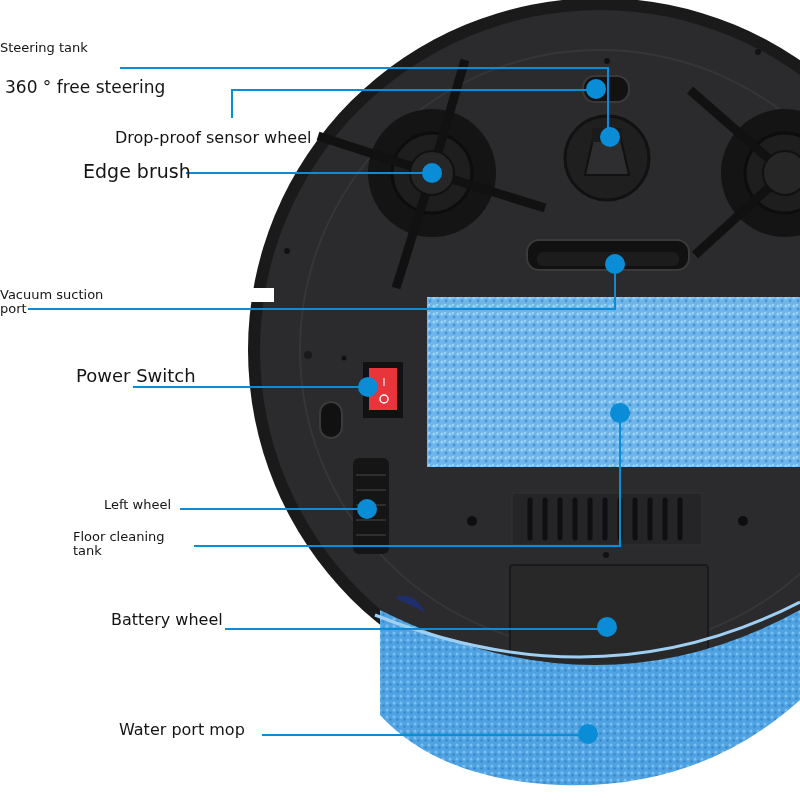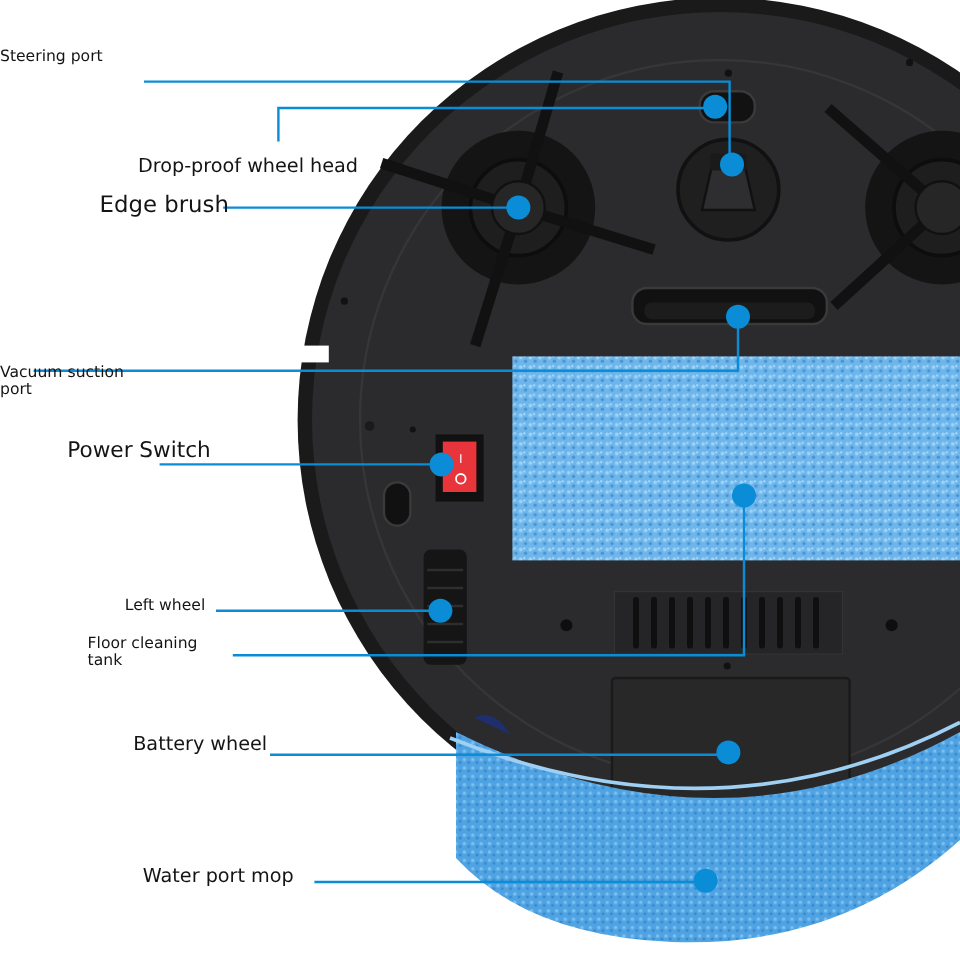--- a/index.html
+++ b/index.html
@@ -133,28 +133,29 @@
       <circle cx="432" cy="173" r="10"></circle>
       <circle cx="615" cy="264" r="10"></circle>
       <circle cx="368" cy="387" r="10"></circle>
       <circle cx="620" cy="413" r="10"></circle>
       <circle cx="367" cy="509" r="10"></circle>
       <circle cx="607" cy="627" r="10"></circle>
       <circle cx="588" cy="734" r="10"></circle>
     </g>
   </svg>
 
-  <div class="lbl s13" style="left:0;top:41px;">Steering port</div>
-  <div class="lbl s16" style="left:115px;top:130px;">Drop-proof wheel head</div>
+  <div class="lbl s13" style="left:0;top:41px;">Steering tank</div>
+  <div class="lbl s17" style="left:5px;top:79px;">360 ° free steering</div>
+  <div class="lbl s16" style="left:115px;top:130px;">Drop-proof sensor wheel</div>
   <div class="lbl s19" style="left:71px;top:162px;margin-left:12px;">Edge brush</div>
-  <div class="lbl s13" style="left:0;top:304px;">
+  <div class="lbl s13" style="left:0;top:288px;">
     <div>Vacuum suction</div>
     <div>port</div>
   </div>
-  <div class="lbl s18" style="left:56px;top:367px;">Power Switch</div>
+  <div class="lbl s18" style="left:76px;top:367px;">Power Switch</div>
   <div class="lbl s13" style="left:104px;top:498px;">Left wheel</div>
   <div class="lbl s13" style="left:73px;top:530px;">
     <div>Floor cleaning</div>
     <div>tank</div>
   </div>
   <div class="lbl s16" style="left:111px;top:612px;">Battery wheel</div>
   <div class="lbl s16" style="left:119px;top:722px;">Water port mop</div>
 
 </div>
 

